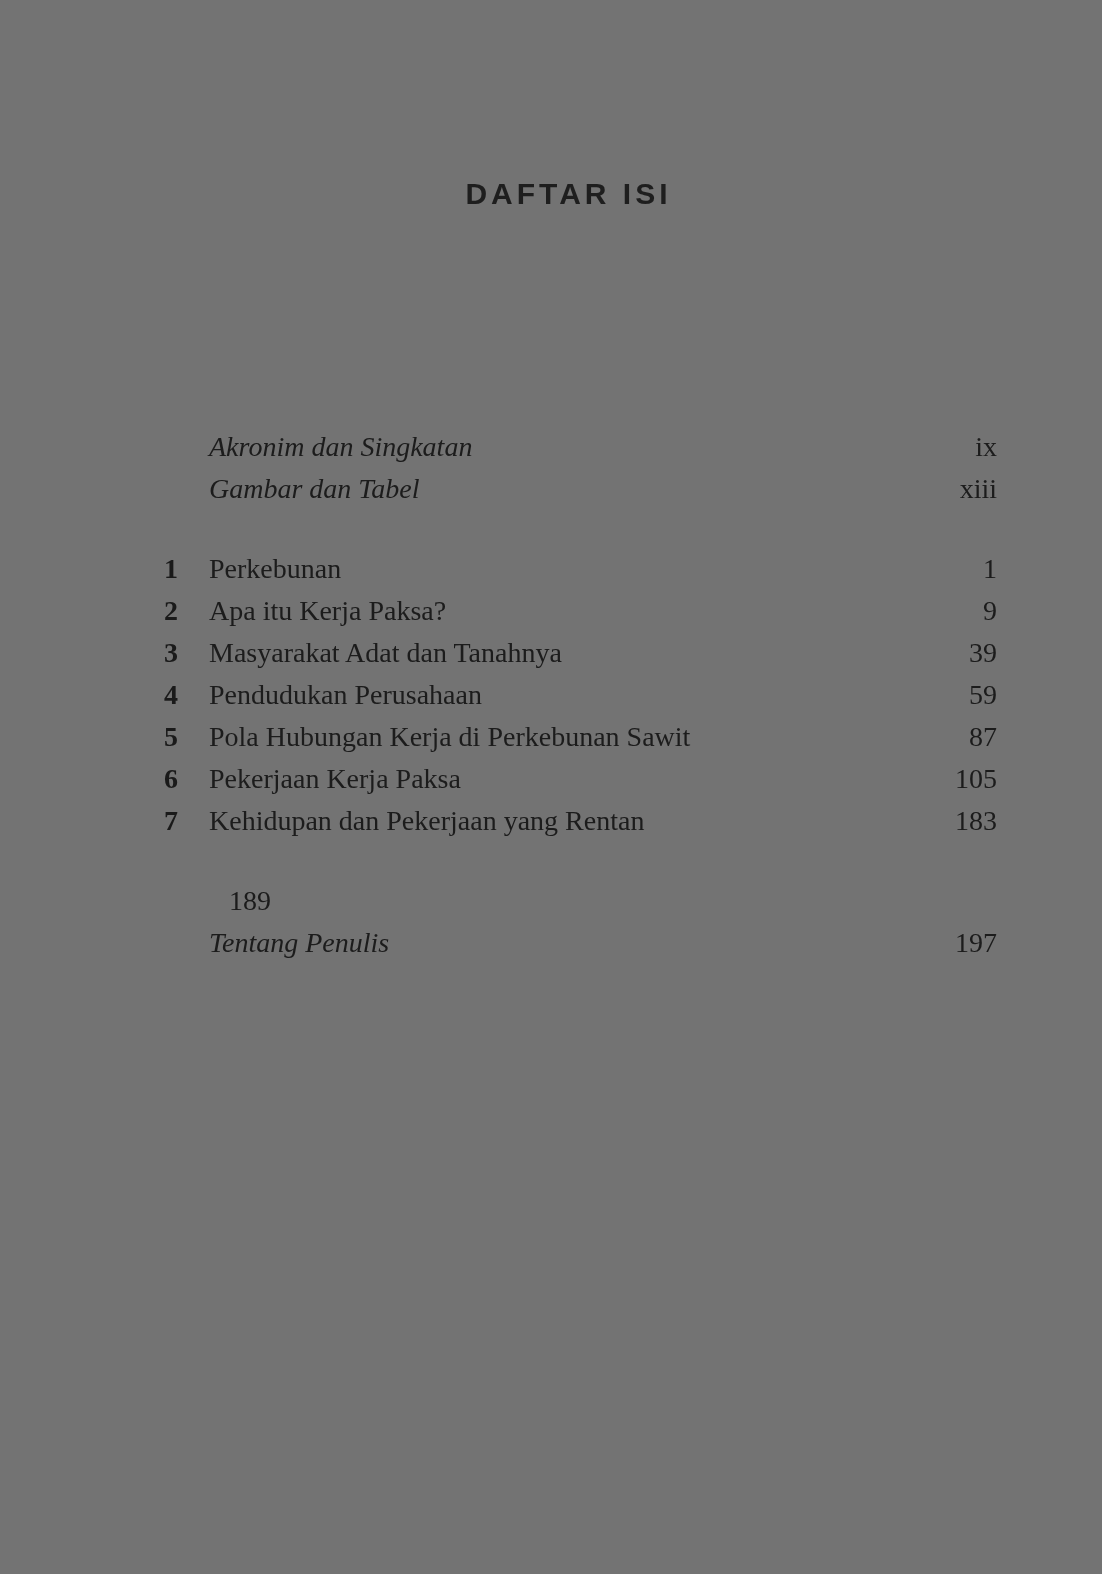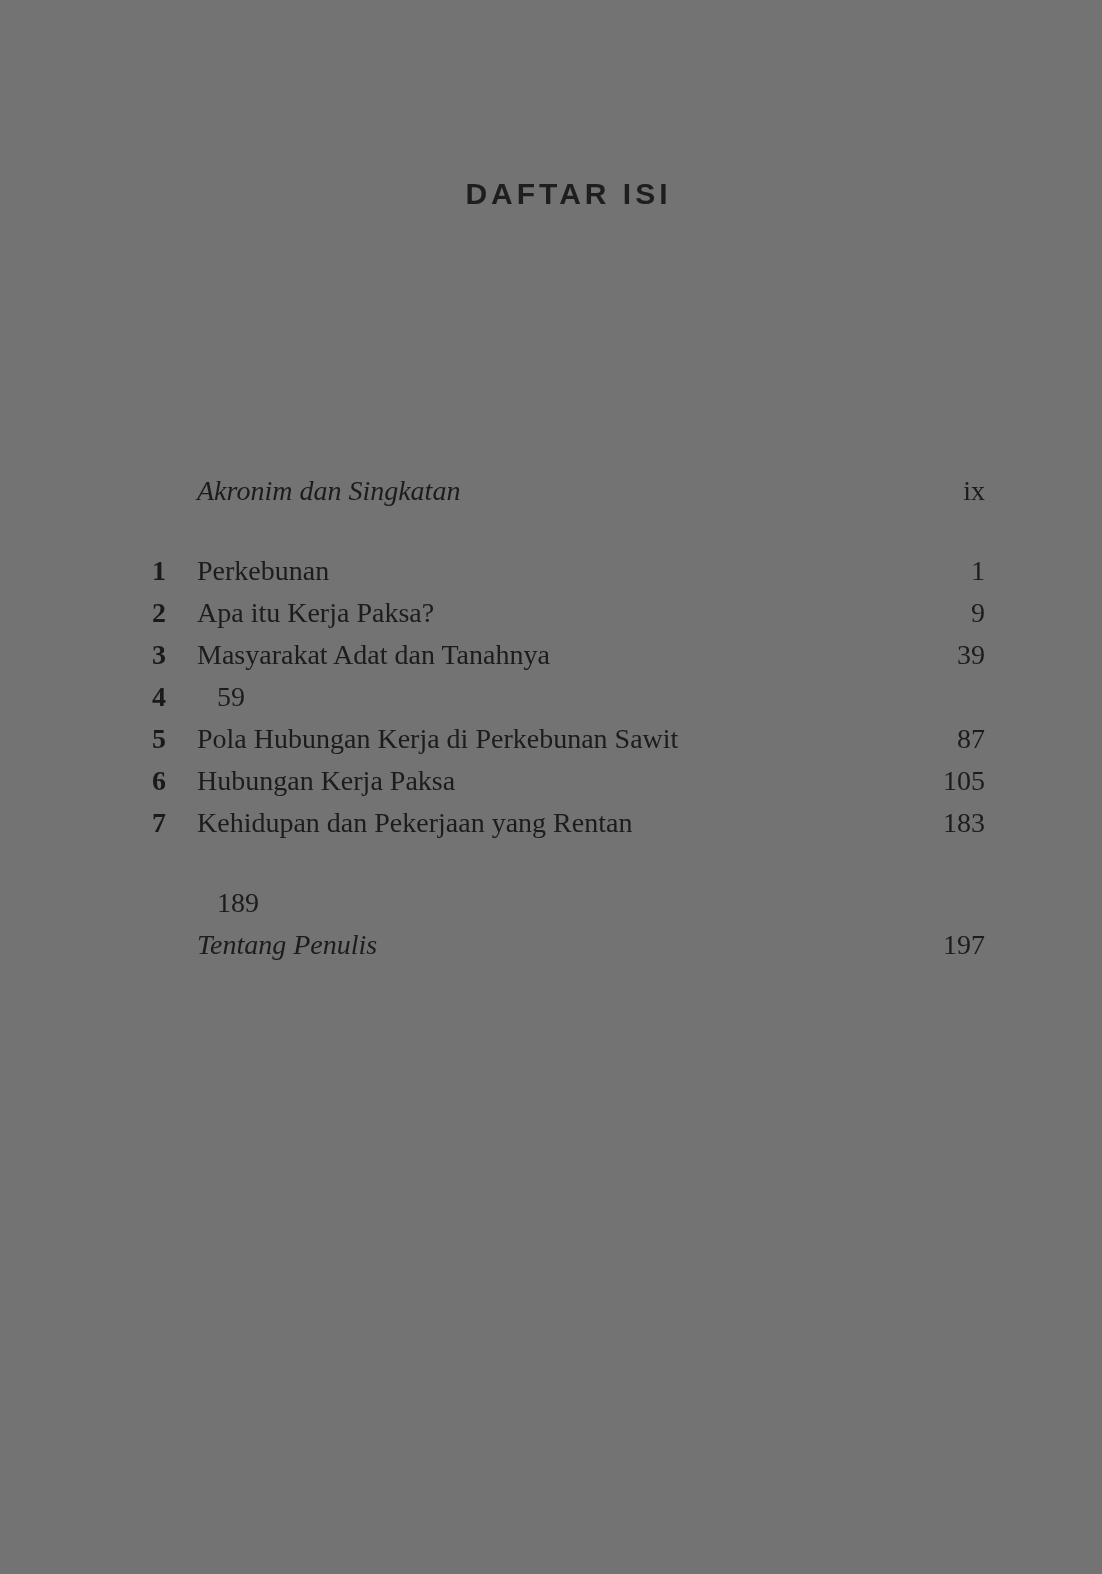--- a/index.html
+++ b/index.html
@@ -24,24 +24,23 @@
     padding-top: 177px;
     text-align: center;
     font-family: "Liberation Sans", sans-serif;
     font-weight: 700;
     font-size: 30px;
     letter-spacing: 4px;
     color: #1e1e1e;
   }
   .toc {
     position: absolute;
-    left: 0;
+    left: 12px;
     top: 426px;
     width: 100%;
-    margin-top: 44px;
   }
   .toc-section { margin: 0; padding: 0; }
   .toc-section + .toc-section { margin-top: 38px; }
   .row {
     display: flex;
     align-items: baseline;
     line-height: 42px;
     font-size: 28px;
   }
   .num {
@@ -67,20 +66,25 @@
     <div class="toc">
 
       <div class="toc-section">
 
           <div class="row">
             <span class="num"></span>
             <span class="label italic-label">Akronim dan Singkatan</span>
             <span class="pagenum">ix</span>
           </div>
 
+          <div class="row">
+            <span class="num"></span>
+            <span class="label italic-label">Gambar dan Tabel</span>
+            <span class="pagenum">xiii</span>
+          </div>
 
 
         </div>
 
       <div class="toc-section">
 
           <div class="row">
             <span class="num">1</span>
             <span class="label">Perkebunan</span>
             <span class="pagenum">1</span>
@@ -93,32 +97,33 @@
           </div>
 
           <div class="row">
             <span class="num">3</span>
             <span class="label">Masyarakat Adat dan Tanahnya</span>
             <span class="pagenum">39</span>
           </div>
 
           <div class="row">
             <span class="num">4</span>
+            <span class="label">Pendudukan Perusahaan</span>
             <span class="pagenum">59</span>
           </div>
 
           <div class="row">
             <span class="num">5</span>
             <span class="label">Pola Hubungan Kerja di Perkebunan Sawit</span>
             <span class="pagenum">87</span>
           </div>
 
           <div class="row">
             <span class="num">6</span>
-            <span class="label">Hubungan Kerja Paksa</span>
+            <span class="label">Pekerjaan Kerja Paksa</span>
             <span class="pagenum">105</span>
           </div>
 
           <div class="row">
             <span class="num">7</span>
             <span class="label">Kehidupan dan Pekerjaan yang Rentan</span>
             <span class="pagenum">183</span>
           </div>
         </div>
 

